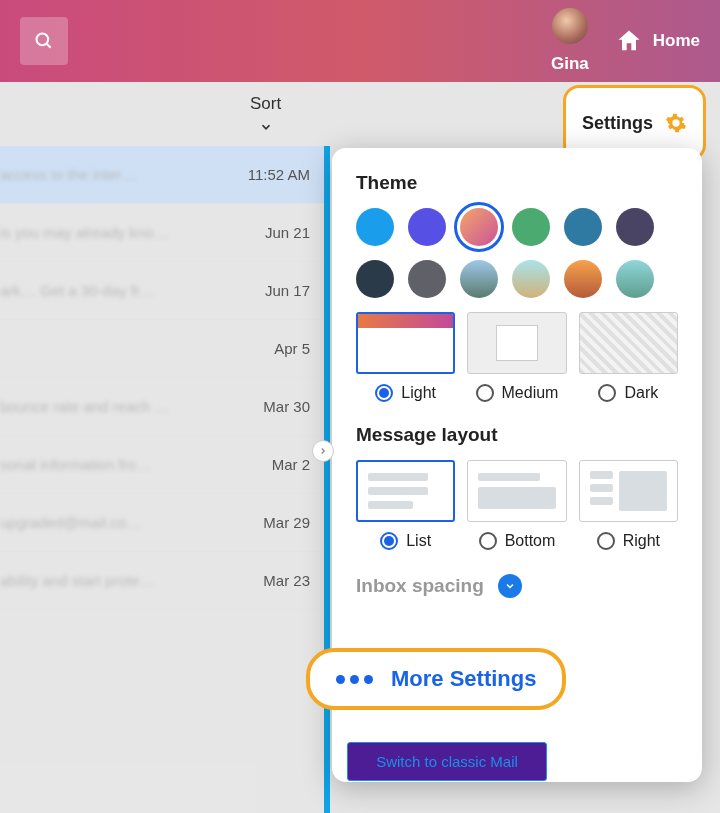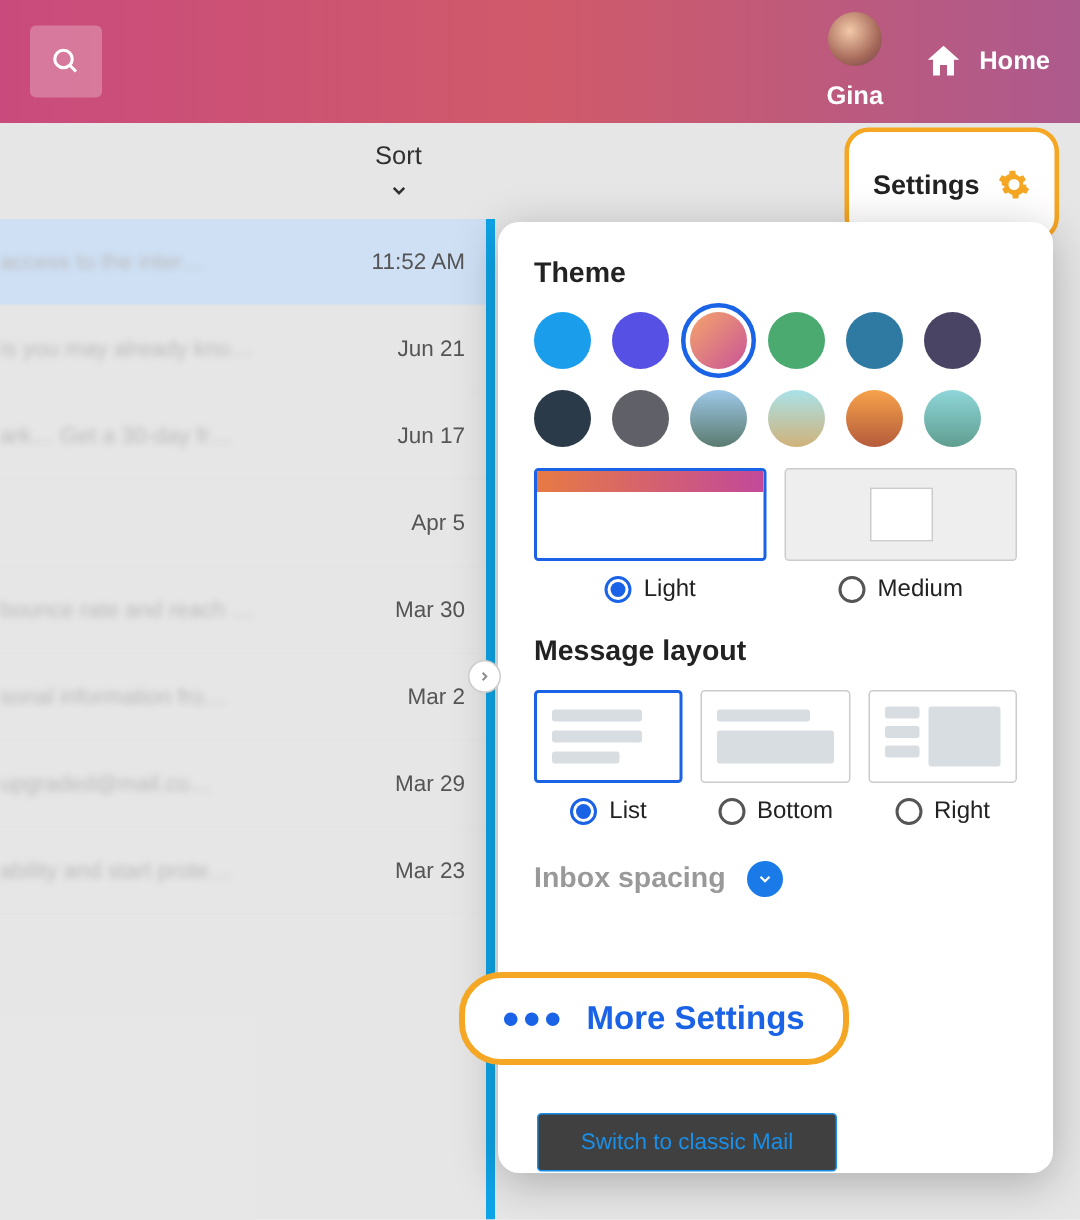--- a/index.html
+++ b/index.html
@@ -153,24 +153,24 @@
     display:flex;align-items:center;gap:18px;
     border:4px solid #f5a623;border-radius:28px;
     background:#fff;padding:14px 26px;
     font-size:22px;font-weight:600;color:#1a63e6;
     z-index:30;
   }
   .dots { display:flex;gap:5px; }
   .dots span{width:9px;height:9px;border-radius:50%;background:#1a63e6;}
 
   .switch-btn {
-    position:absolute;left:358px;bottom:32px;
+    position:absolute;left:347px;bottom:32px;
     width:200px;text-align:center;
     border:1px solid #1a8fe8;color:#1a8fe8;
-    padding:10px 0;font-size:15px;border-radius:3px;background:#404040;
+    padding:10px 0;font-size:15px;border-radius:3px;background:#4c1d95;
     z-index:20;
   }
 
   .scrim {
     position:absolute; top:82px; left:0; right:0; bottom:0;
     background:rgba(0,0,0,0.06);
     pointer-events:none;
   }
 
   .nav-handle {
@@ -304,20 +304,27 @@
         <span>Light</span>
       </div>
     </div>
     <div class="mode-card">
       <div class="mode-box medium-preview"></div>
       <div class="radio-row">
         <span class="radio"></span>
         <span>Medium</span>
       </div>
     </div>
+    <div class="mode-card">
+      <div class="mode-box dark-preview"></div>
+      <div class="radio-row">
+        <span class="radio"></span>
+        <span>Dark</span>
+      </div>
+    </div>
   </div>
 
   <h3 style="margin-top:22px">Message layout</h3>
 
   <div class="layout-row">
     <div class="layout-card">
       <div class="layout-box sel">
         <div class="bar med"></div>
           <div class="bar med"></div>
           <div class="bar short"></div>

